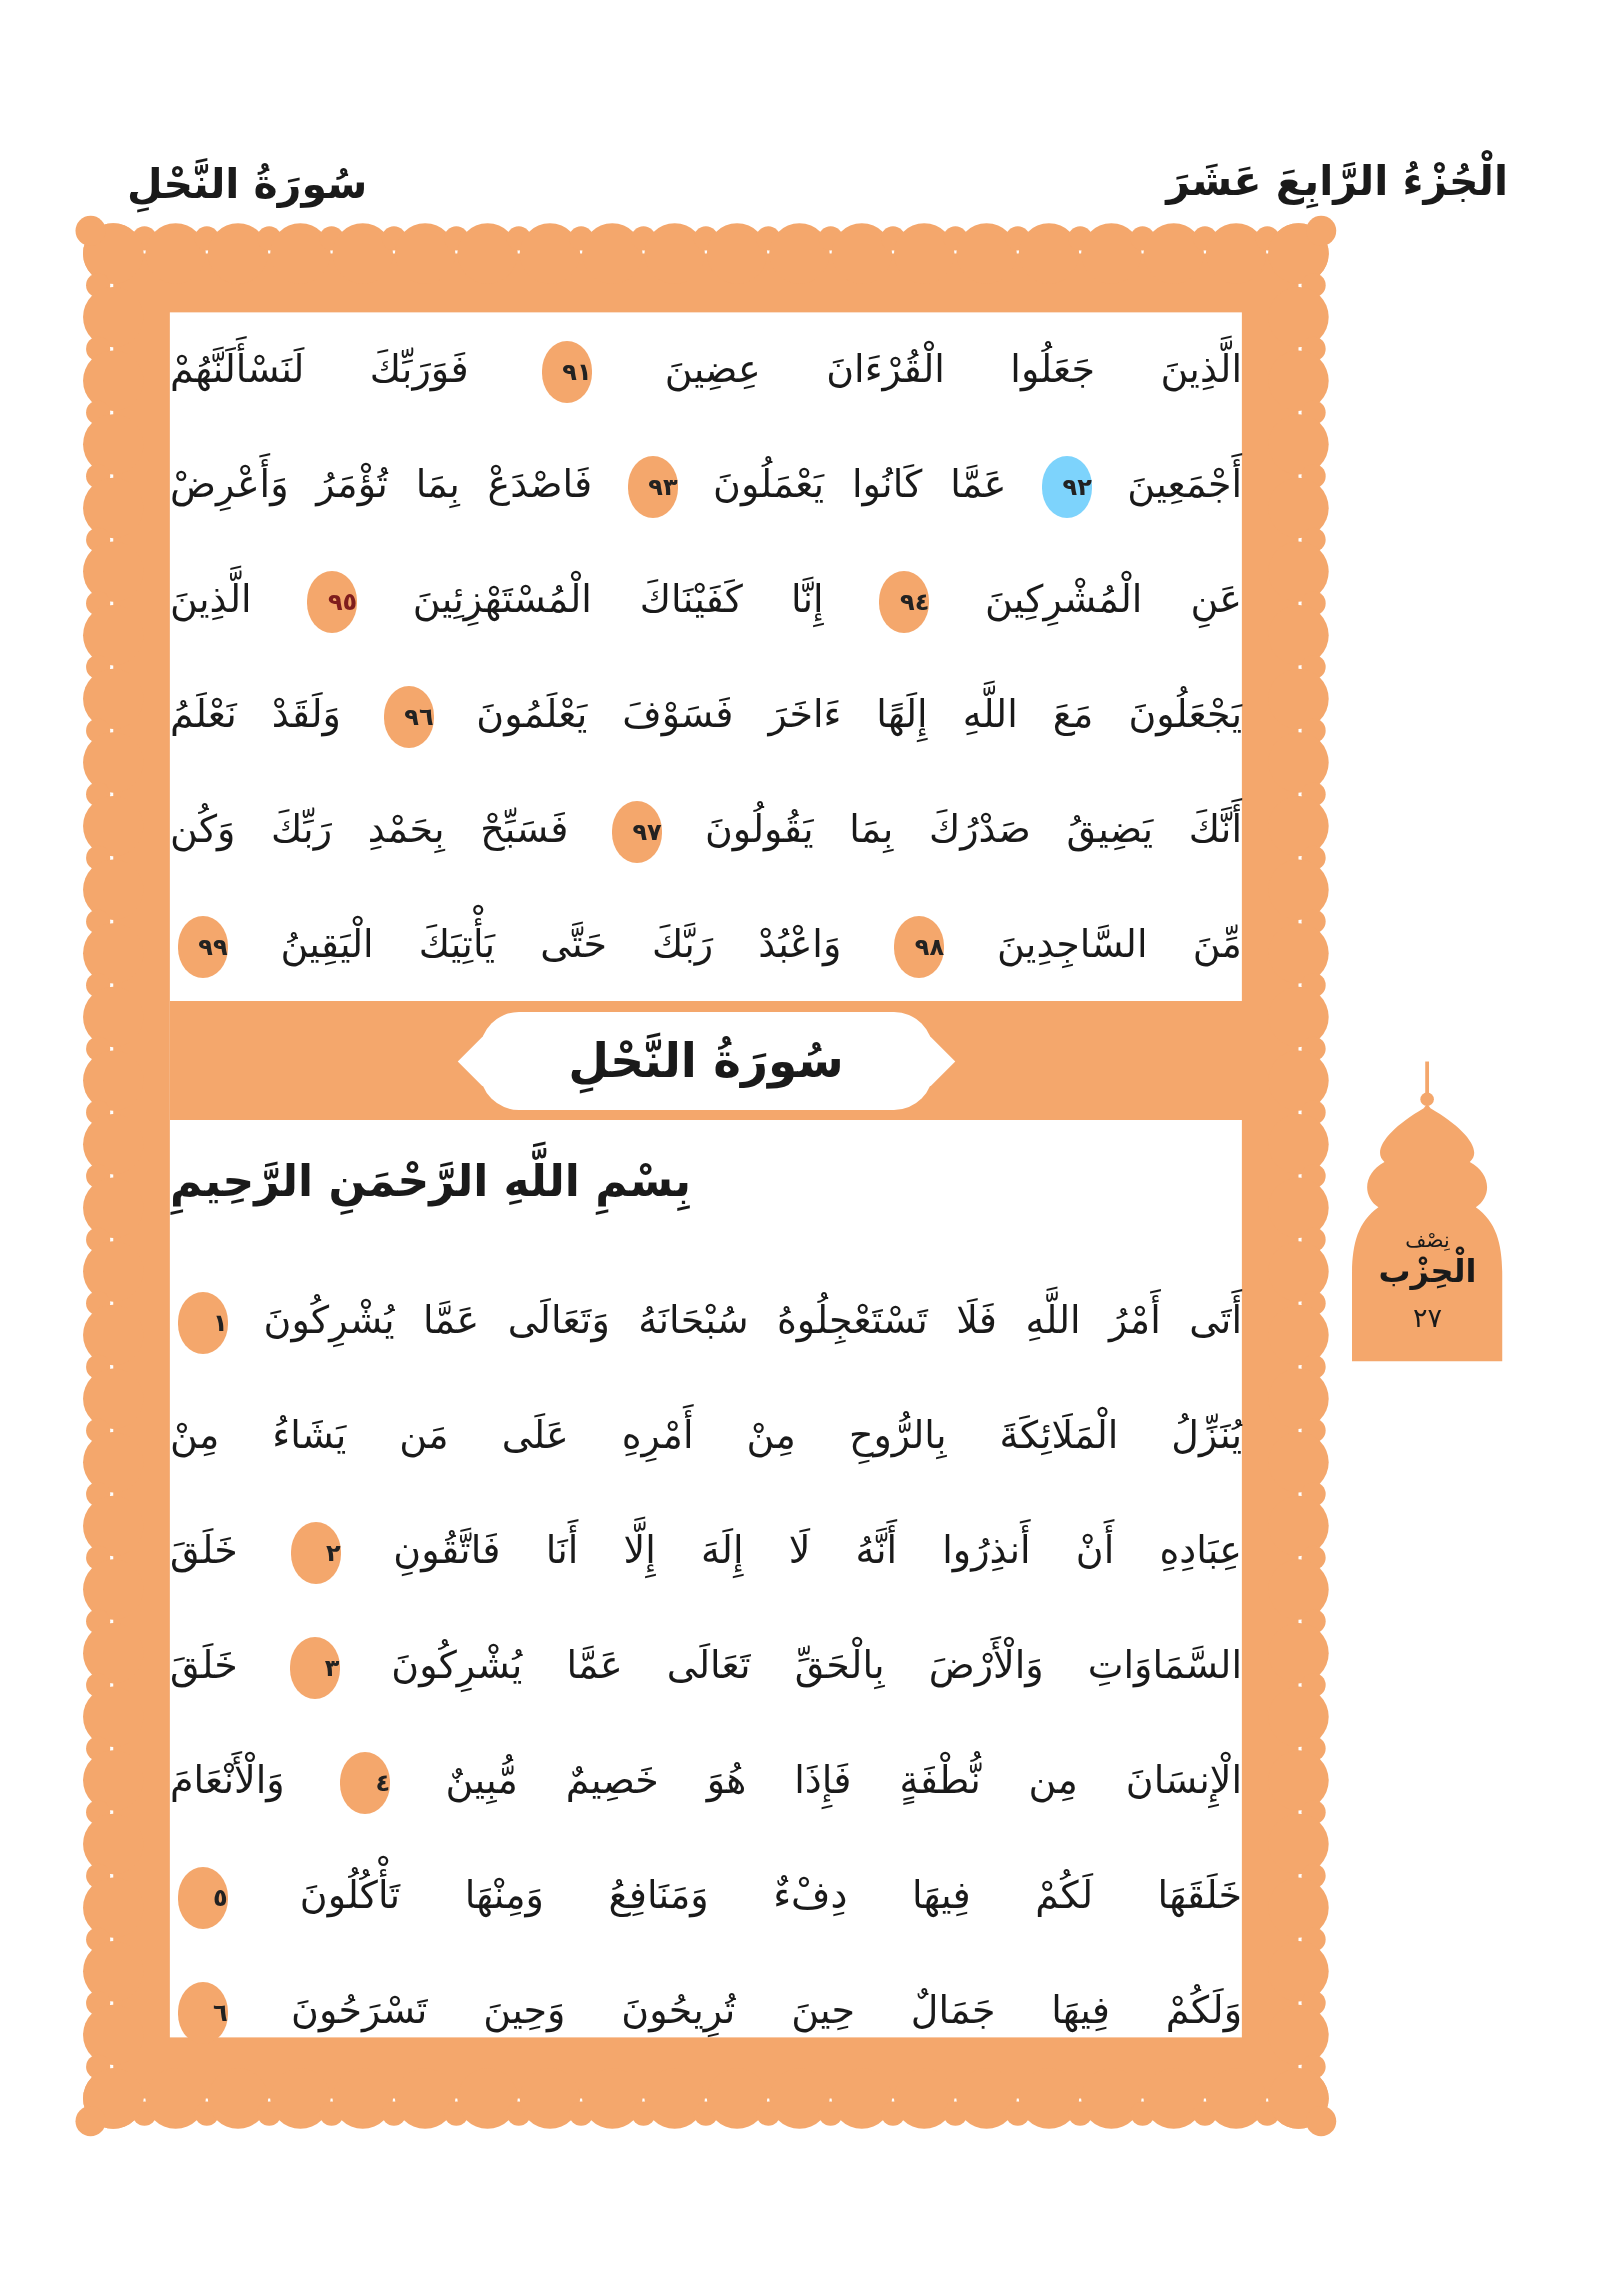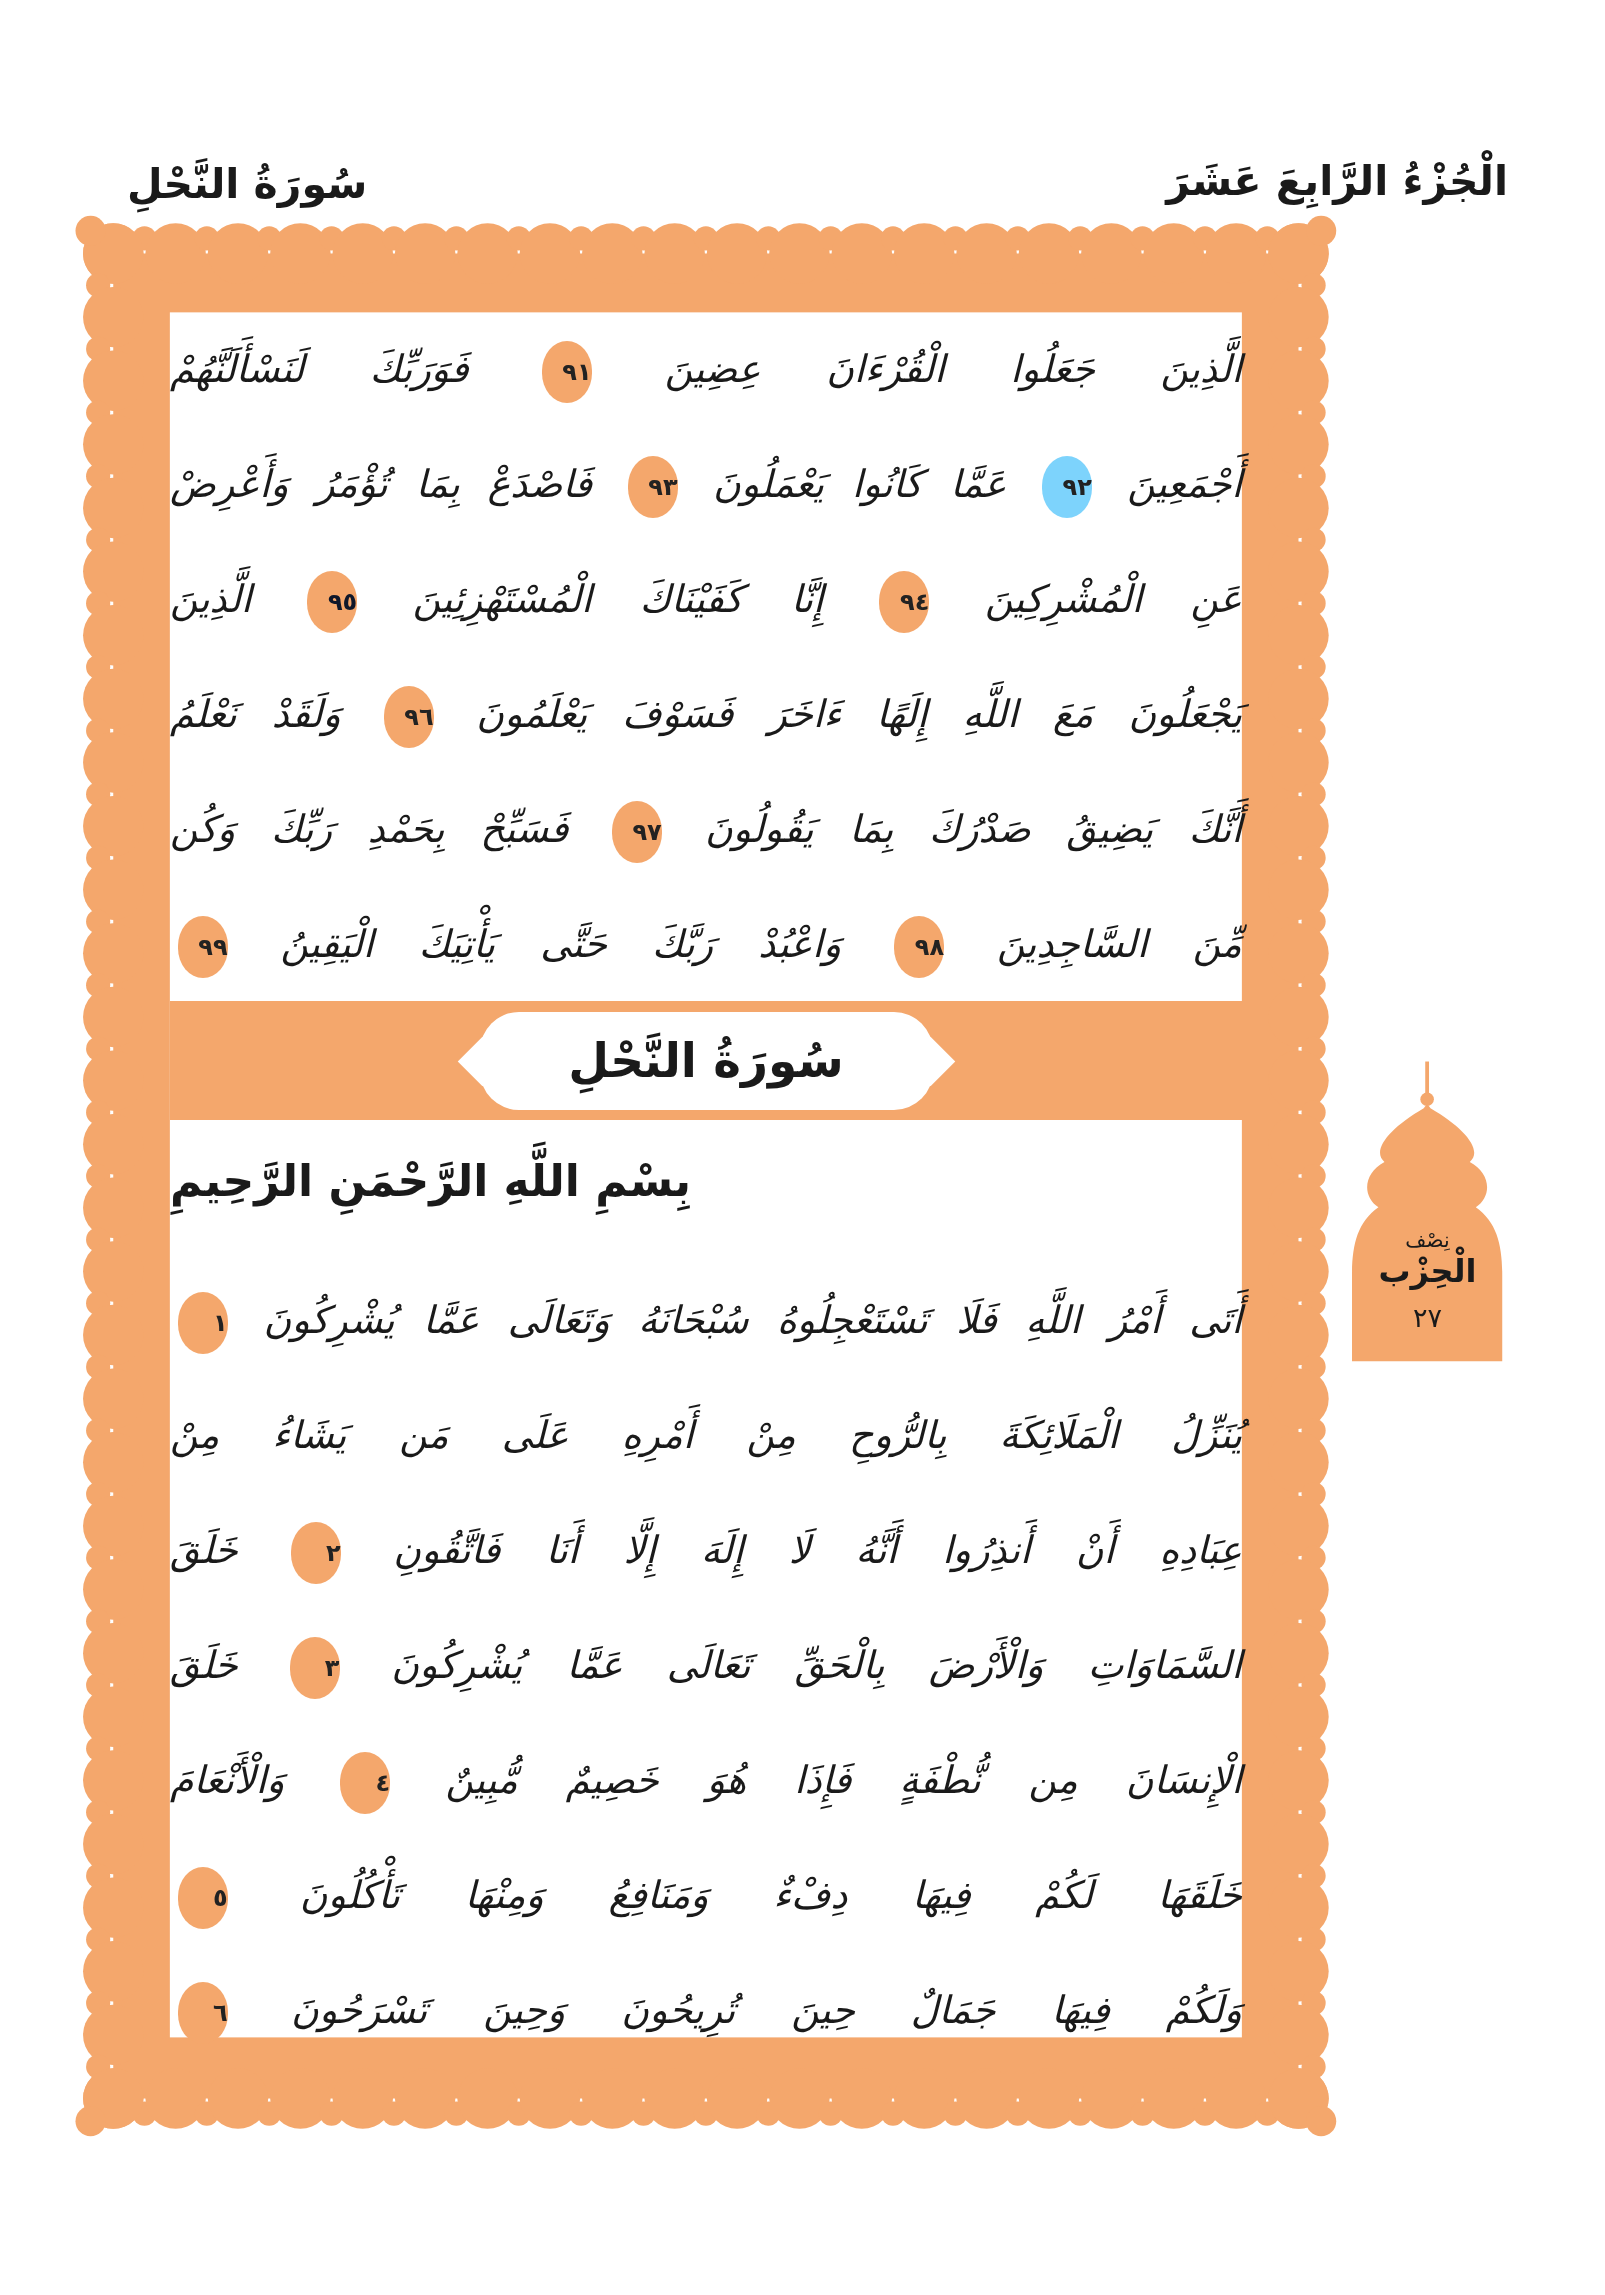--- a/index.html
+++ b/index.html
@@ -7,21 +7,21 @@
   .sheet{position:absolute;inset:0;margin-top:27px;}
   svg.layer{position:absolute;left:0;top:0;z-index:0;}
   .hdr{position:absolute;z-index:2;font-size:41px;font-weight:bold;direction:rtl;white-space:nowrap;}
   .hdr-left{left:127px;top:133px;}
   .hdr-right{right:97px;top:130px;}
   .qblock{position:absolute;left:170px;width:1072px;z-index:2;}
   #hijr{top:285px;}
   #nahl{top:1236px;}
   .qline{direction:rtl;height:115px;line-height:115px;font-size:38px;white-space:nowrap;
          text-align:justify;text-align-last:justify;-moz-text-align-last:justify;overflow:visible;}
-  .qtext{letter-spacing:0;font-style:italic;}
+  .qtext{letter-spacing:0;}
   .vnum{display:inline-block;width:50px;height:62px;line-height:62px;border-radius:52% 52% 52% 52%/50% 50% 50% 50%;
         text-align:center;font-size:24px;font-weight:bold;color:#222;vertical-align:middle;margin:0 7.6px;}
   .banner{position:absolute;left:170px;top:974px;width:1072px;height:119px;z-index:3;
           display:flex;align-items:center;justify-content:center;}
   .cartouche{position:relative;width:453px;height:98px;background:#ffffff;border-radius:39px;
              display:flex;align-items:center;justify-content:center;}
   .diamond{position:absolute;width:35px;height:35px;background:#ffffff;transform:rotate(45deg);top:32px;}
   .dl{left:-15px;} .dr{right:-15px;}
   .cartouche .title{font-size:47px;font-weight:bold;direction:rtl;white-space:nowrap;position:relative;z-index:1;}
   .bismillah{position:absolute;left:170px;top:1093px;width:1072px;height:121px;line-height:121px;z-index:2;
@@ -244,21 +244,21 @@
       <circle cx="1750" cy="2774" r="20" fill="#F4A76C"></circle>
       <rect x="225" y="378" width="1420" height="2285" fill="#ffffff"></rect>
     </svg>
 
   <div class="hdr hdr-left">سُورَةُ النَّحْلِ</div>
   <div class="hdr hdr-right">الْجُزْءُ الرَّابِعَ عَشَرَ</div>
 
   <div id="hijr" class="qblock">
       <div class="qline"><span class="qtext">الَّذِينَ جَعَلُوا الْقُرْءَانَ عِضِينَ</span> <span class="vnum" style="background: rgb(244, 167, 108); color: rgb(34, 34, 34);">٩١</span> <span class="qtext">فَوَرَبِّكَ لَنَسْأَلَنَّهُمْ</span></div>
       <div class="qline"><span class="qtext">أَجْمَعِينَ</span> <span class="vnum" style="background: #7dd3fc; color: rgb(34, 34, 34);">٩٢</span> <span class="qtext">عَمَّا كَانُوا يَعْمَلُونَ</span> <span class="vnum" style="background: rgb(244, 167, 108); color: rgb(34, 34, 34);">٩٣</span> <span class="qtext">فَاصْدَعْ بِمَا تُؤْمَرُ وَأَعْرِضْ</span></div>
-      <div class="qline"><span class="qtext">عَنِ الْمُشْرِكِينَ</span> <span class="vnum" style="background: rgb(244, 167, 108); color: rgb(34, 34, 34);">٩٤</span> <span class="qtext">إِنَّا كَفَيْنَاكَ الْمُسْتَهْزِئِينَ</span> <span class="vnum" style="background: rgb(244, 167, 108); color: #0f172a;">٩٥</span> <span class="qtext">الَّذِينَ</span></div>
+      <div class="qline"><span class="qtext">عَنِ الْمُشْرِكِينَ</span> <span class="vnum" style="background: rgb(244, 167, 108); color: rgb(34, 34, 34);">٩٤</span> <span class="qtext">إِنَّا كَفَيْنَاكَ الْمُسْتَهْزِئِينَ</span> <span class="vnum" style="background: rgb(244, 167, 108); color: #7f1d1d;">٩٥</span> <span class="qtext">الَّذِينَ</span></div>
       <div class="qline"><span class="qtext">يَجْعَلُونَ مَعَ اللَّهِ إِلَهًا ءَاخَرَ فَسَوْفَ يَعْلَمُونَ</span> <span class="vnum" style="background: rgb(244, 167, 108); color: rgb(34, 34, 34);">٩٦</span> <span class="qtext">وَلَقَدْ نَعْلَمُ</span></div>
       <div class="qline"><span class="qtext">أَنَّكَ يَضِيقُ صَدْرُكَ بِمَا يَقُولُونَ</span> <span class="vnum" style="background: rgb(244, 167, 108); color: rgb(34, 34, 34);">٩٧</span> <span class="qtext">فَسَبِّحْ بِحَمْدِ رَبِّكَ وَكُن</span></div>
       <div class="qline"><span class="qtext">مِّنَ السَّاجِدِينَ</span> <span class="vnum" style="background: rgb(244, 167, 108); color: rgb(34, 34, 34);">٩٨</span> <span class="qtext">وَاعْبُدْ رَبَّكَ حَتَّى يَأْتِيَكَ الْيَقِينُ</span> <span class="vnum" style="background: rgb(244, 167, 108); color: rgb(34, 34, 34);">٩٩</span></div>
     </div>
 
   <div class="banner" style="background: rgb(244, 167, 108);">
     <div class="cartouche">
       <span class="diamond dl"></span>
       <span class="title">سُورَةُ النَّحْلِ</span>
       <span class="diamond dr"></span>

